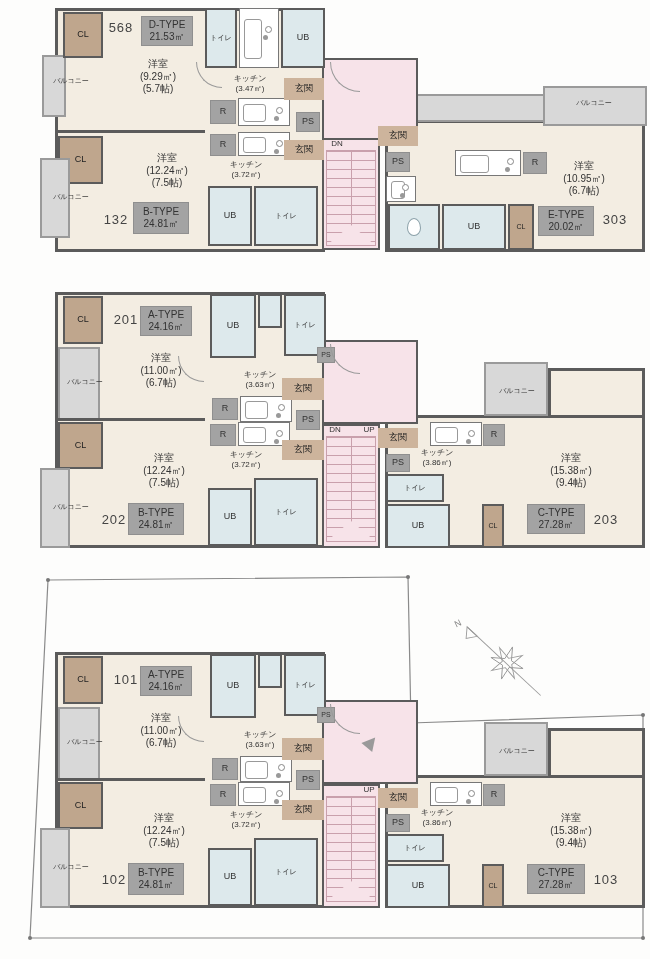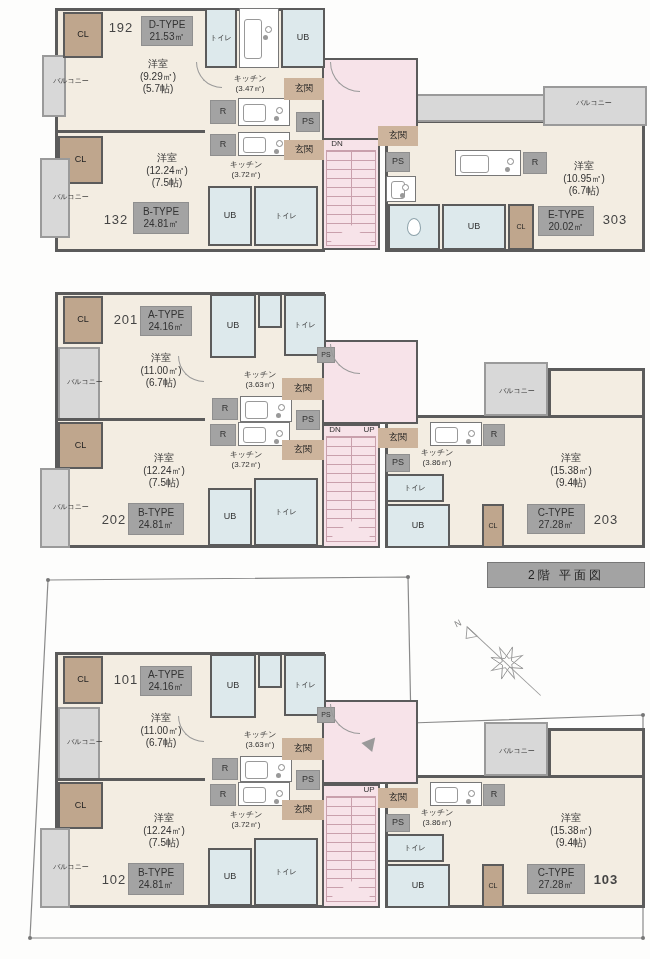--- a/index.html
+++ b/index.html
@@ -69,21 +69,21 @@
   <div class="floor">
       <div class="bx room" style="left: 55px; top: 8px; width: 270px; height: 244px;"></div>
       <div class="bx balcony" style="left: 42px; top: 55px; width: 24px; height: 62px;"></div>
       <div class="bx room" style="left: 385px; top: 120px; width: 260px; height: 132px;"></div>
       <div class="bx balcony" style="left: 335px; top: 94px; width: 212px; height: 28px;"></div>
       <div class="bx balcony" style="left: 543px; top: 86px; width: 104px; height: 40px;"></div>
       <div class="bx pink" style="left: 322px; top: 58px; width: 96px; height: 82px;"></div>
       <div class="bx pink" style="left: 322px; top: 138px; width: 58px; height: 112px;"></div>
       <div class="bx closet" style="left: 63px; top: 12px; width: 40px; height: 46px; font-size: 9px;">CL</div>
       <div class="bx plain" style="left: 40px; top: 76px; width: 62px; height: 10px; font-size: 7px;">バルコニー</div>
-      <div class="bx plain num" style="left: 103px; top: 20px; width: 36px; height: 16px; font-size: 13px;">192</div>
+      <div class="bx plain num" style="left: 103px; top: 20px; width: 36px; height: 16px; font-size: 13px;">568</div>
       <div class="bx labelbox" style="left: 141px; top: 16px; width: 52px; height: 30px; font-size: 10px;">D-TYPE
 21.53㎡</div>
       <div class="bx plain" style="left: 114px; top: 54px; width: 88px; height: 46px; font-size: 10px;">洋室
 (9.29㎡)
 (5.7帖)</div>
       <div class="bx wet" style="left: 205px; top: 8px; width: 32px; height: 60px; font-size: 7px;">トイレ</div>
       <div class="bx wet sinkbox" style="left: 239px; top: 8px; width: 40px; height: 60px;"></div>
       <div class="bx wet" style="left: 281px; top: 8px; width: 44px; height: 60px; font-size: 9px;">UB</div>
       <div class="bx plain" style="left: 212px; top: 72px; width: 76px; height: 24px; font-size: 8px;">キッチン
 (3.47㎡)</div>
@@ -185,21 +185,20 @@
 (3.86㎡)</div>
       <div class="bx plain" style="left: 488px; top: 386px; width: 58px; height: 11px; font-size: 7px;">バルコニー</div>
       <div class="bx plain" style="left: 525px; top: 448px; width: 92px; height: 46px; font-size: 10px;">洋室
 (15.38㎡)
 (9.4帖)</div>
       <div class="bx labelbox" style="left: 527px; top: 504px; width: 58px; height: 30px; font-size: 10px;">C-TYPE
 27.28㎡</div>
       <div class="bx plain num" style="left: 588px; top: 512px; width: 36px; height: 17px; font-size: 13px;">203</div>
       <div class="bx arc" style="left: 178px; top: 356px; width: 26px; height: 26px;"></div>
       <div class="bx arc" style="left: 330px; top: 344px; width: 30px; height: 30px;"></div>
-      <div class="bx labelbox caption" style="left: 487px; top: 562px; width: 158px; height: 26px; font-size: 12px;">2階 平面図</div>
     </div>
   <div class="floor">
       <div class="bx room" style="left: 55px; top: 652px; width: 270px; height: 256px;"></div>
       <div class="bx room" style="left: 385px; top: 775px; width: 260px; height: 133px;"></div>
       <div class="bx room" style="left: 548px; top: 728px; width: 97px; height: 50px;"></div>
       <div class="bx balcony" style="left: 484px; top: 722px; width: 64px; height: 54px;"></div>
       <div class="bx pink" style="left: 322px; top: 700px; width: 96px; height: 84px;"></div>
       <div class="bx pink" style="left: 322px; top: 784px; width: 58px; height: 124px;"></div>
       <div class="bx balcony" style="left: 58px; top: 707px; width: 42px; height: 74px;"></div>
       <div class="bx plain" style="left: 54px; top: 737px; width: 62px; height: 10px; font-size: 7px;">バルコニー</div>
@@ -247,19 +246,19 @@
       <div class="bx sinkbox" style="left: 430px; top: 782px; width: 52px; height: 24px;"></div>
       <div class="bx labelbox" style="left: 483px; top: 784px; width: 22px; height: 22px; font-size: 9px;">R</div>
       <div class="bx plain" style="left: 406px; top: 806px; width: 62px; height: 24px; font-size: 8px;">キッチン
 (3.86㎡)</div>
       <div class="bx plain" style="left: 488px; top: 746px; width: 58px; height: 11px; font-size: 7px;">バルコニー</div>
       <div class="bx plain" style="left: 525px; top: 808px; width: 92px; height: 46px; font-size: 10px;">洋室
 (15.38㎡)
 (9.4帖)</div>
       <div class="bx labelbox" style="left: 527px; top: 864px; width: 58px; height: 30px; font-size: 10px;">C-TYPE
 27.28㎡</div>
-      <div class="bx plain num" style="left: 588px; top: 872px; width: 36px; height: 17px; font-size: 13px; font-weight: bold;">103</div>
+      <div class="bx plain num" style="left: 588px; top: 872px; width: 36px; height: 17px; font-size: 13px;">103</div>
       <div class="bx arc" style="left: 178px; top: 716px; width: 26px; height: 26px;"></div>
       <div class="bx arc" style="left: 330px; top: 704px; width: 30px; height: 30px;"></div>
       <div class="bx tri" style="left: 364px; top: 736px; width: 0px; height: 0px;"></div>
     </div>
 
 </div>
 
 </body></html>

